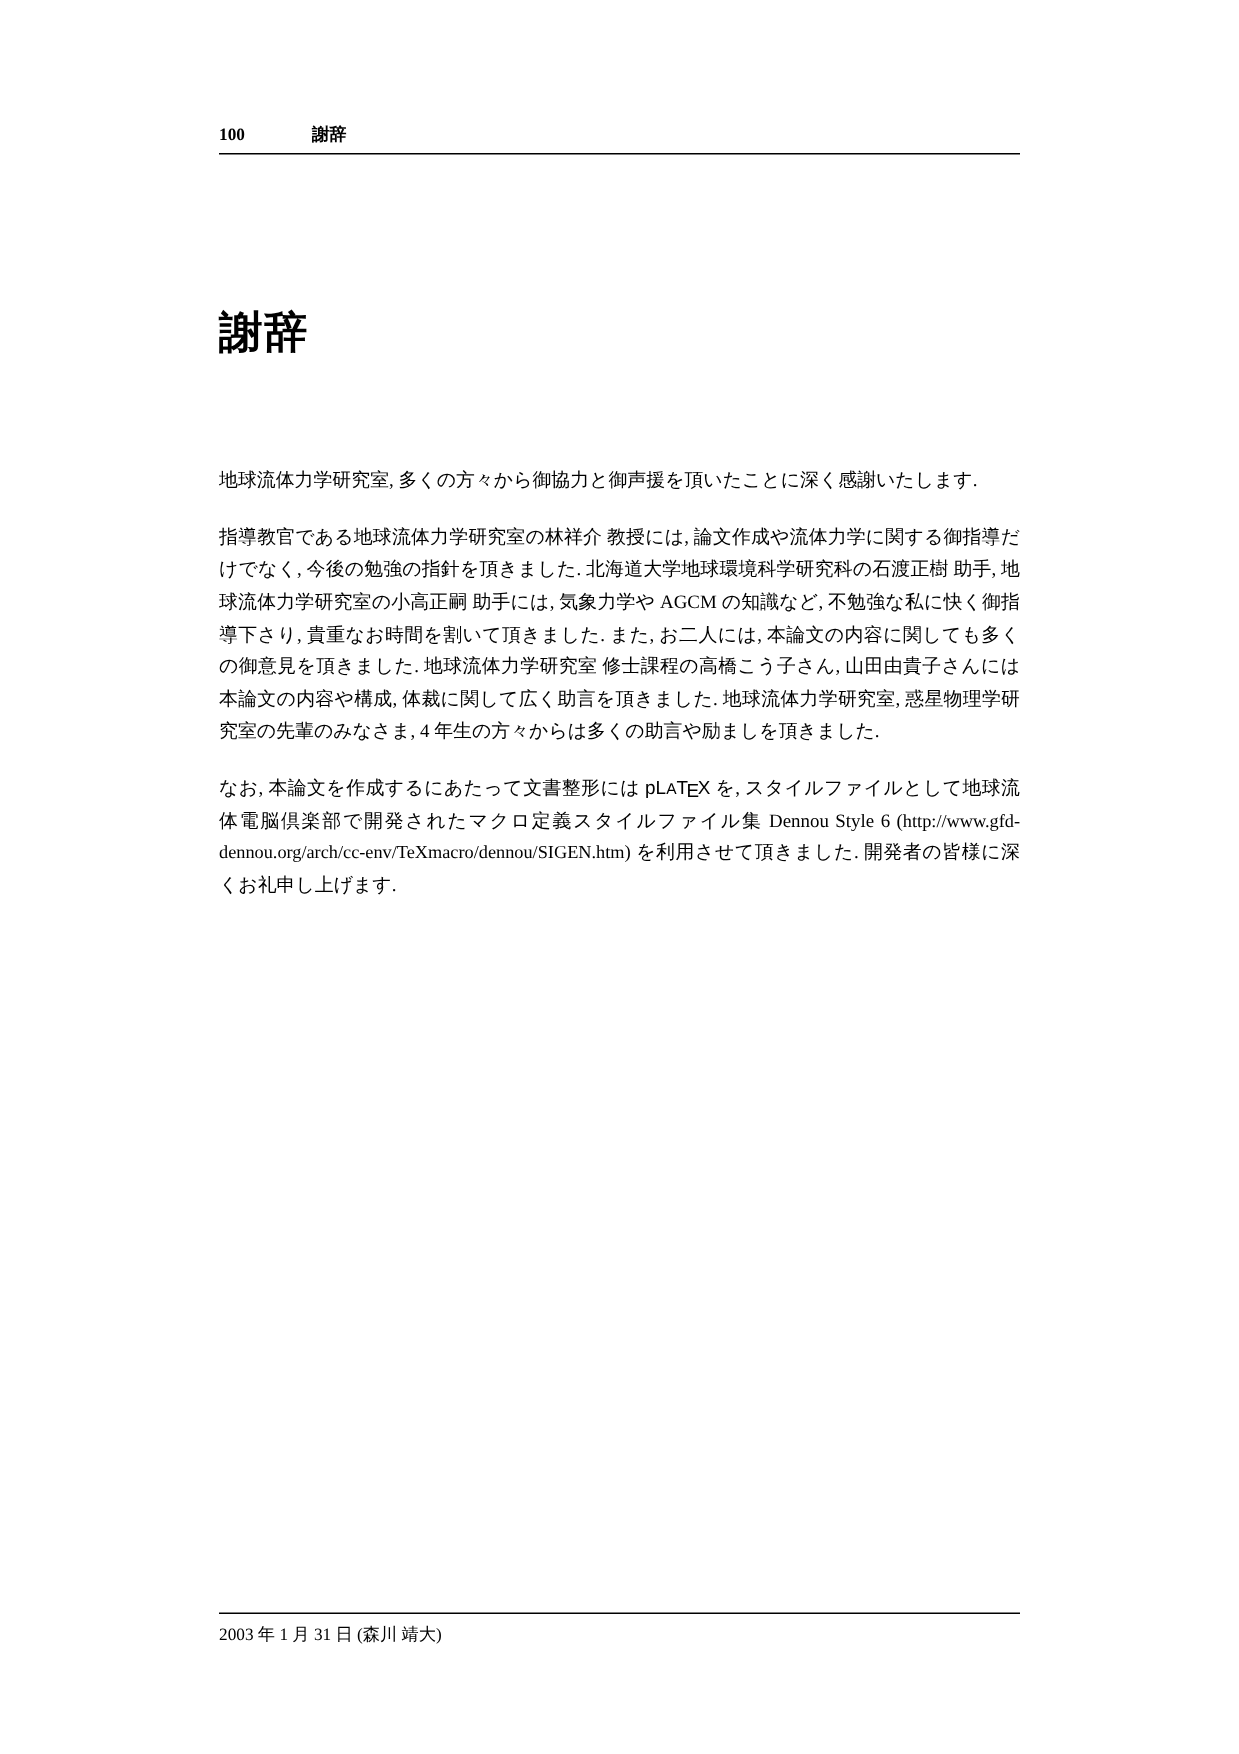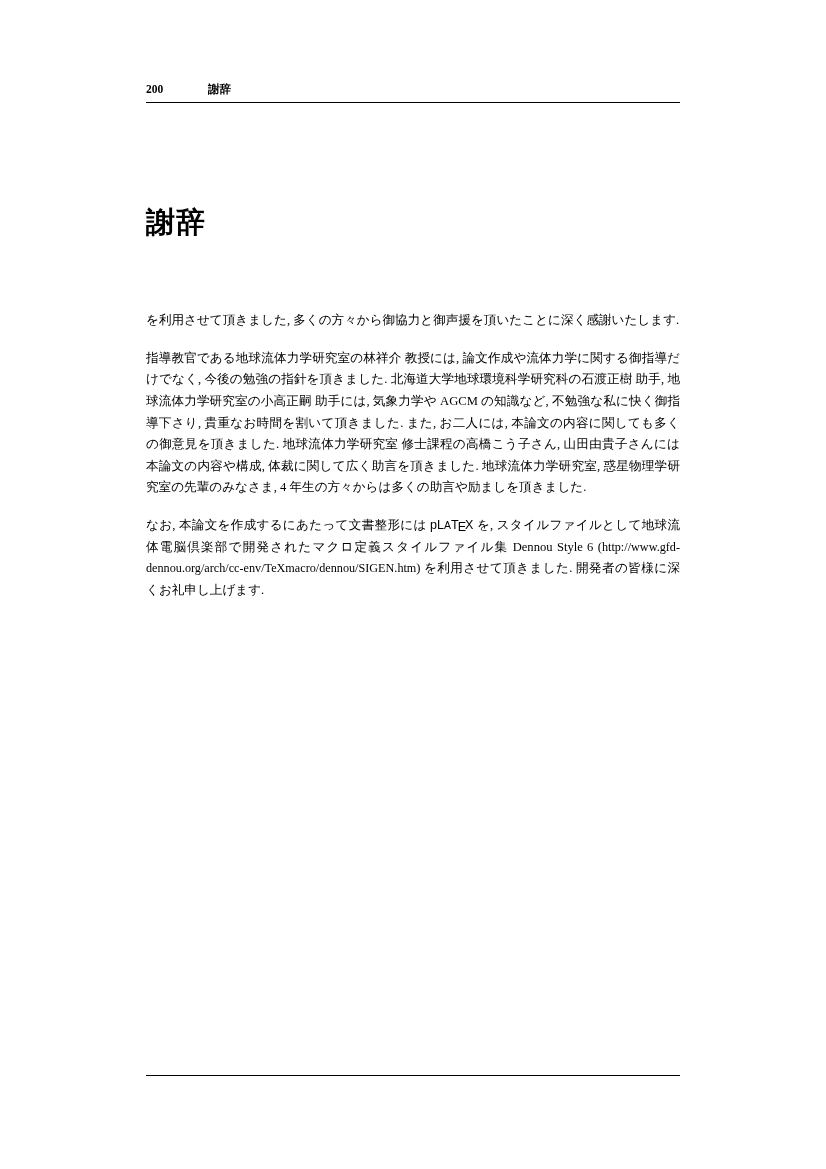--- a/index.html
+++ b/index.html
@@ -110,32 +110,33 @@
   }
 </style>
 </head>
 <body>
 
 <div class="page">
 
   <div class="content">
 
     <div class="runhead">
-      <span class="folio">200</span>
+      <span class="folio">100</span>
       <span class="chaptitle">謝辞</span>
     </div>
 
     <h1 class="chapter-title">謝辞</h1>
 
     <div class="body">
 
-      <p class="para">を利用させて頂きました, 多くの方々から御協力と御声援を頂いたことに深く感謝いたします.</p>
+      <p class="para">地球流体力学研究室, 多くの方々から御協力と御声援を頂いたことに深く感謝いたします.</p>
 
       <p class="para">指導教官である地球流体力学研究室の林祥介 教授には, 論文作成や流体力学に関する御指導だけでなく, 今後の勉強の指針を頂きました. 北海道大学地球環境科学研究科の石渡正樹 助手, 地球流体力学研究室の小高正嗣 助手には, 気象力学や AGCM の知識など, 不勉強な私に快く御指導下さり, 貴重なお時間を割いて頂きました. また, お二人には, 本論文の内容に関しても多くの御意見を頂きました. 地球流体力学研究室 修士課程の高橋こう子さん, 山田由貴子さんには本論文の内容や構成, 体裁に関して広く助言を頂きました. 地球流体力学研究室, 惑星物理学研究室の先輩のみなさま, 4 年生の方々からは多くの助言や励ましを頂きました.</p>
 
       <p class="para"><span>なお, 本論文を作成するにあたって文書整形には </span><span class="tex-logo">pL<span class="sc">A</span>T<span class="lower-e">E</span>X</span><span> を, スタイルファイルとして地球流体電脳倶楽部で開発されたマクロ定義スタイルファイル集 </span><span class="bold">Dennou Style 6</span><span> (</span><span class="mono-url">http://www.gfd-dennou.org/arch/cc-env/TeXmacro/dennou/SIGEN.htm</span><span>) を利用させて頂きました. 開発者の皆様に深くお礼申し上げます.</span></p>
 
     </div>
   </div>
 
   <div class="footer-rule"></div>
+  <div class="footer">2003 年 1 月 31 日 (森川 靖大)</div>
 
 </div>
 
 </body></html>

